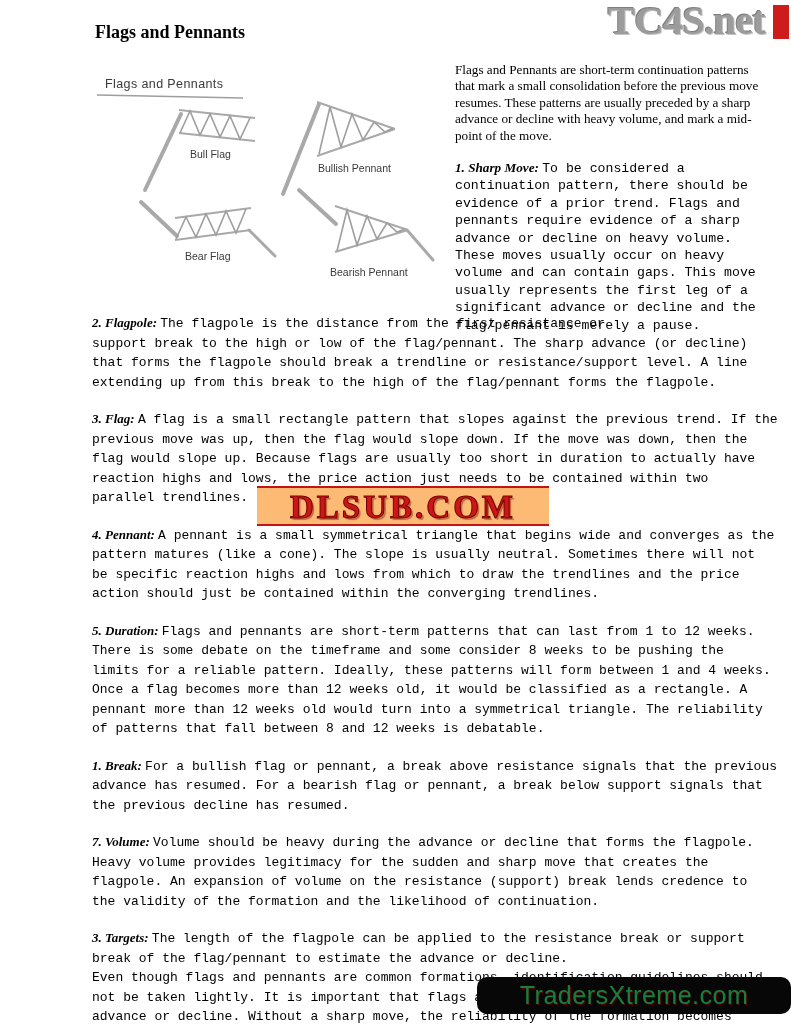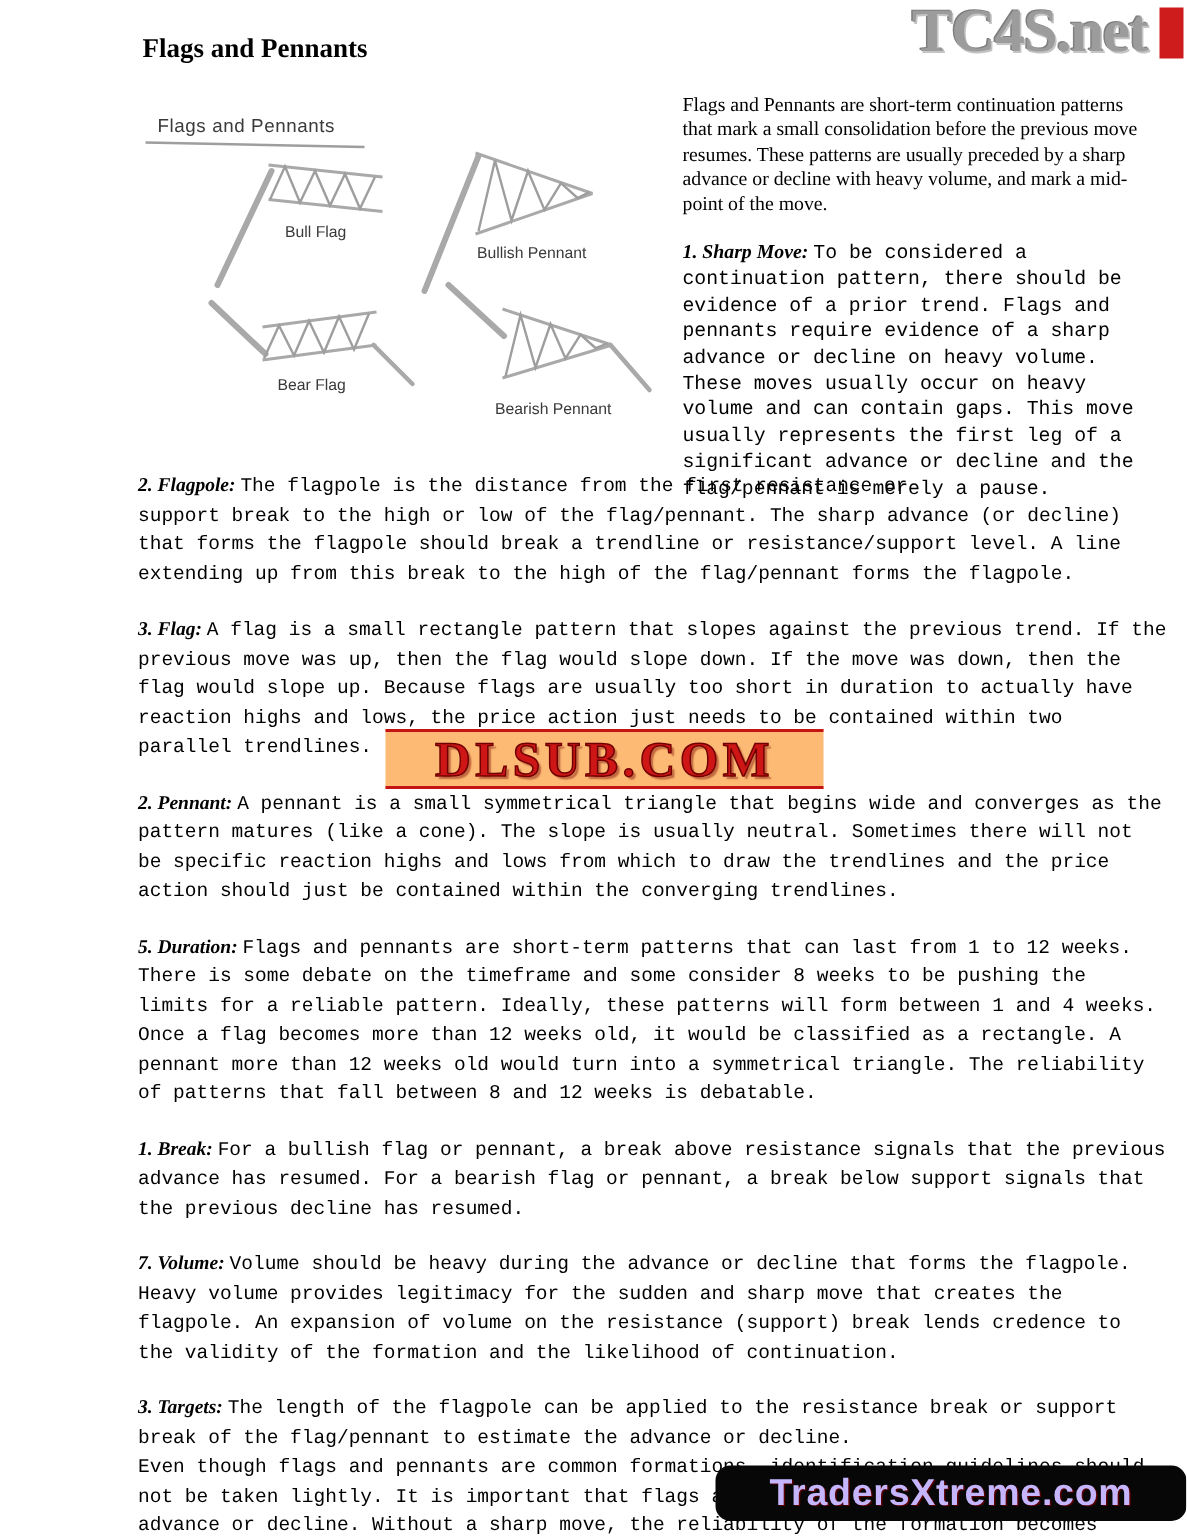--- a/index.html
+++ b/index.html
@@ -53,22 +53,22 @@
     border-top:2px solid #c41414; border-bottom:2px solid #c41414;
     box-sizing:border-box;
   }
 
   .footer-banner {
     position:absolute; right:0; bottom:10px; width:314px; height:37px;
     background:#070707; border-radius:10px;
     display:flex; align-items:center; justify-content:center;
   }
   .footer-brand {
-    font-family:"Liberation Sans", sans-serif; font-weight:bold; font-size:25px;
-    color:#c4b5fd; letter-spacing:0.5px;
+    font-family:"Liberation Sans", sans-serif; font-weight:normal; font-size:25px;
+    color:#15803d; letter-spacing:0.5px;
     text-shadow:1px 1px 0 #5a0000;
   }
 </style>
 </head>
 <body>
 
 <div class="page">
 
   <h1 class="doc-title">Flags and Pennants</h1>
 
@@ -128,21 +128,21 @@
     <p class="para">
       <b class="plabel">2. Flagpole:</b>
       <span class="ptext">The flagpole is the distance from the first resistance or
 support break to the high or low of the flag/pennant. The sharp advance (or decline) that forms the flagpole should break a trendline or resistance/support level. A line extending up from this break to the high of the flag/pennant forms the flagpole.</span>
     </p>
     <p class="para">
       <b class="plabel">3. Flag:</b>
       <span class="ptext">A flag is a small rectangle pattern that slopes against the previous trend. If the previous move was up, then the flag would slope down. If the move was down, then the flag would slope up. Because flags are usually too short in duration to actually have reaction highs and lows, the price action just needs to be contained within two parallel trendlines.</span>
     </p>
     <p class="para">
-      <b class="plabel">2. Pennant:</b>
+      <b class="plabel">4. Pennant:</b>
       <span class="ptext">A pennant is a small symmetrical triangle that begins wide and converges as the pattern matures (like a cone). The slope is usually neutral. Sometimes there will not be specific reaction highs and lows from which to draw the trendlines and the price action should just be contained within the converging trendlines.</span>
     </p>
     <p class="para">
       <b class="plabel">5. Duration:</b>
       <span class="ptext">Flags and pennants are short-term patterns that can last from 1 to 12 weeks. There is some debate on the timeframe and some consider 8 weeks to be pushing the limits for a reliable pattern. Ideally, these patterns will form between 1 and 4 weeks. Once a flag becomes more than 12 weeks old, it would be classified as a rectangle. A pennant more than 12 weeks old would turn into a symmetrical triangle. The reliability of patterns that fall between 8 and 12 weeks is debatable.</span>
     </p>
     <p class="para">
       <b class="plabel">1. Break:</b>
       <span class="ptext">For a bullish flag or pennant, a break above resistance signals that the previous advance has resumed. For a bearish flag or pennant, a break below support signals that the previous decline has resumed.</span>
     </p>

